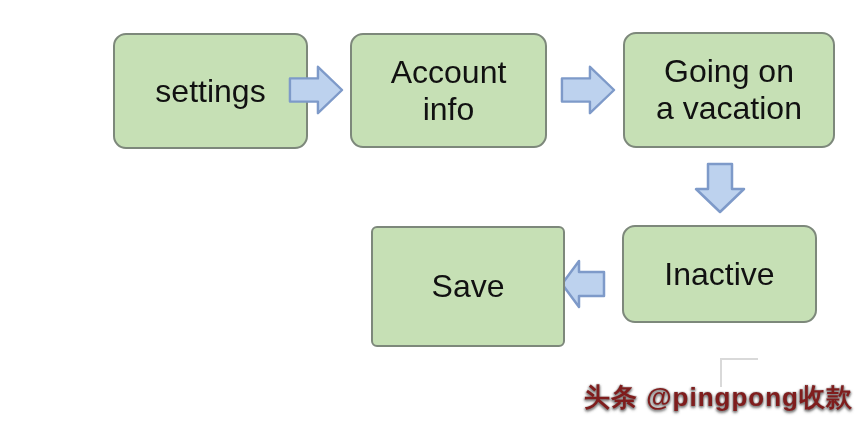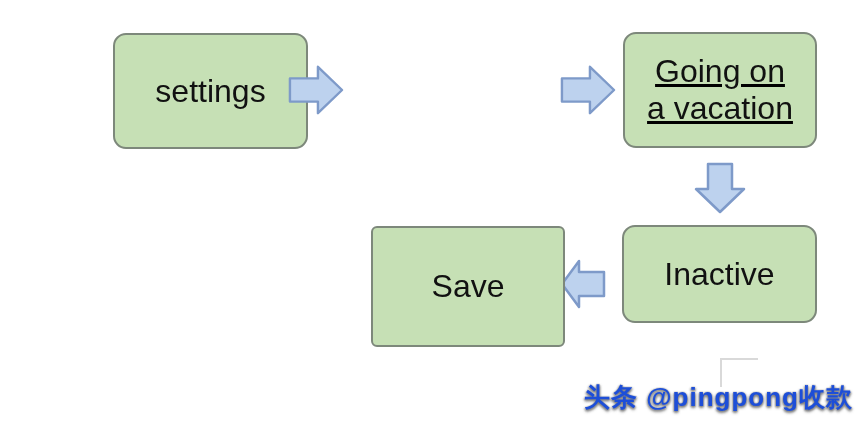--- a/index.html
+++ b/index.html
@@ -46,34 +46,34 @@
   .frame-line {
     position: absolute;
     background: var(--frame-line, #d9d9d9);
   }
   .watermark {
     position: absolute;
     right: 12px;
     bottom: 7px;
     font-size: 26px;
     font-weight: bold;
-    color: #1d4ed8;
+    color: #7f1d1d;
     letter-spacing: 1px;
     text-shadow:
       0 2px 3px rgba(115,115,115,0.85),
       -1px 1px 2px rgba(135,135,135,0.65),
       1px 1px 2px rgba(135,135,135,0.65),
       0 -1px 1px rgba(200,200,200,0.4);
     white-space: nowrap;
   }
 
   
   .n-settings  { left: 81px;  top: 33px;  width: 195px; height: 116px; margin-left: 32px; }
   .n-account   { left: 350px; top: 33px;  width: 197px; height: 115px; }
-  .n-vacation  { left: 623px; top: 32px;  width: 194px; height: 116px; text-decoration: underline; }
+  .n-vacation  { left: 623px; top: 32px;  width: 212px; height: 116px; }
   .n-inactive  { left: 622px; top: 225px; width: 195px; height: 98px; }
   .n-save      { left: 371px; top: 226px; width: 194px; height: 121px; border-radius: 6px; }
 
   
   .a-right-1 { left: 288px; top: 64px;  width: 56px; height: 52px; }
   .a-right-2 { left: 560px; top: 64px;  width: 56px; height: 52px; }
   .a-down-1  { left: 694px; top: 162px; width: 52px; height: 52px; }
   .a-left-1  { left: 560px; top: 259px; width: 46px; height: 50px; }
 
   
@@ -86,20 +86,24 @@
 <div class="stage">
 
   <div class="node n-settings">
     <span class="node-label">settings</span>
   </div>
 
   <svg class="arrow a-right-1" viewBox="0 0 58 52" aria-hidden="true">
     <polygon points="2,14 31,14 31,2 56,26 31,50 31,38 2,38"></polygon>
   </svg>
 
+  <div class="node n-account">
+    <span class="node-label">Account
+info</span>
+  </div>
 
   <svg class="arrow a-right-2" viewBox="0 0 58 52" aria-hidden="true">
     <polygon points="2,14 31,14 31,2 56,26 31,50 31,38 2,38"></polygon>
   </svg>
 
   <div class="node n-vacation">
     <span class="node-label">Going on
 a vacation</span>
   </div>
 

